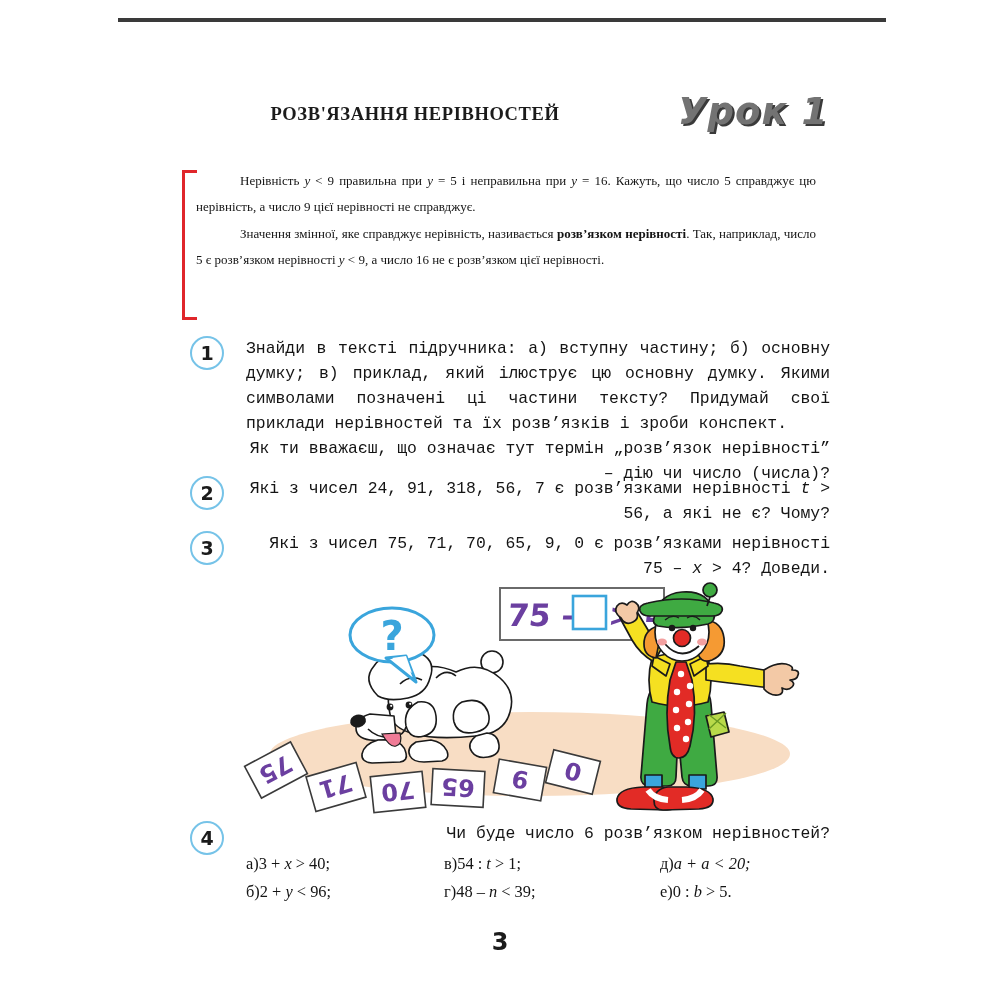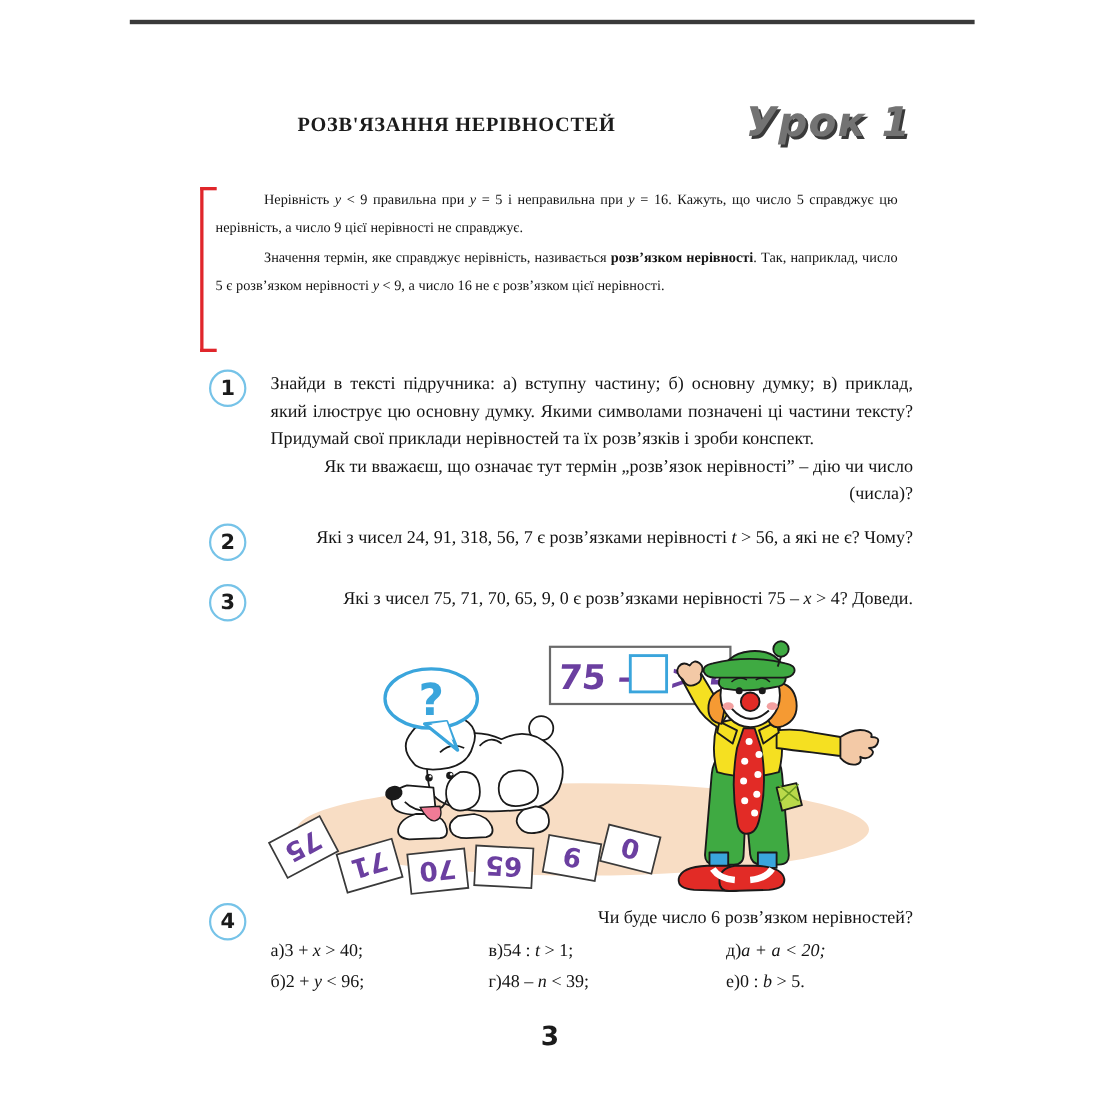--- a/index.html
+++ b/index.html
@@ -119,20 +119,21 @@
     font-size: 19px;
     color: #1b1b1b;
     background: #ffffff;
   }
   .ex-body {
     margin-left: 56px;
     font-size: 16.4px;
     line-height: 25px;
     color: #141414;
     text-align: justify;
+    font-family: Liberation Mono, monospace;
   }
   .ex-body p { margin: 0; }
   .ex-body p.nj { text-align: right; }
 
   
   .sub-grid {
     margin-left: 56px;
     margin-top: 8px;
     position: relative;
     height: 56px;
@@ -175,21 +176,21 @@
   <div class="trim-bottom"></div>
 
   <div class="header">
     <div class="doc-title">РОЗВ'ЯЗАННЯ НЕРІВНОСТЕЙ</div>
     <div class="lesson-badge">Урок 1</div>
   </div>
 
   <div class="intro">
     <div class="red-bracket"></div>
     <p><span>Нерівність </span><span class="m">y</span><span> &lt; 9 правильна при </span><span class="m">y</span><span> = 5 і неправильна при </span><span class="m">y</span><span> = 16. Кажуть, що число 5 справджує цю нерівність, а число 9 цієї нерівності не справджує.</span></p>
-    <p><span>Значення термін, яке справджує нерівність, називається </span><span class="b">розв’язком нерівності</span><span>. Так, наприклад, число 5 є розв’язком нерівності </span><span class="m">y</span><span> &lt; 9, а число 16 не є розв’язком цієї нерівності.</span></p>
+    <p><span>Значення змінної, яке справджує нерівність, називається </span><span class="b">розв’язком нерівності</span><span>. Так, наприклад, число 5 є розв’язком нерівності </span><span class="m">y</span><span> &lt; 9, а число 16 не є розв’язком цієї нерівності.</span></p>
   </div>
 
   <div class="ex" style="left:190px; top:320px;">
     <div class="ex-num">1</div>
     <div class="ex-body">
       <p>Знайди в тексті підручника: а) вступну частину; б) основну думку; в) приклад, який ілюструє цю основну думку. Якими символами позначені ці частини тексту? Придумай свої приклади нерівностей та їх розв’язків і зроби конспект.</p>
       <p class="nj">Як ти вважаєш, що означає  тут термін „розв’язок нерівності” – дію чи число (числа)?</p>
     </div>
   </div>
 

